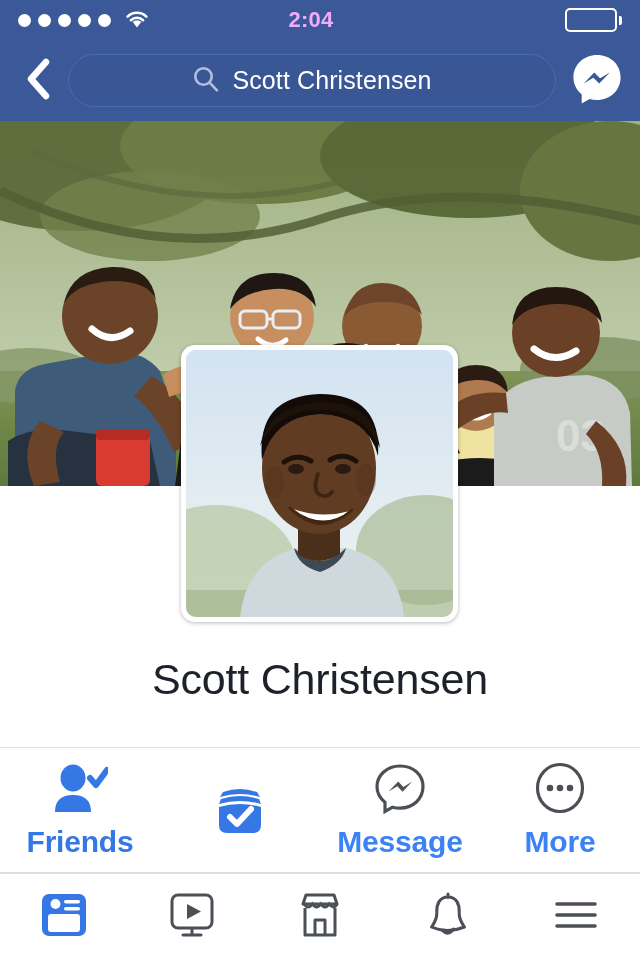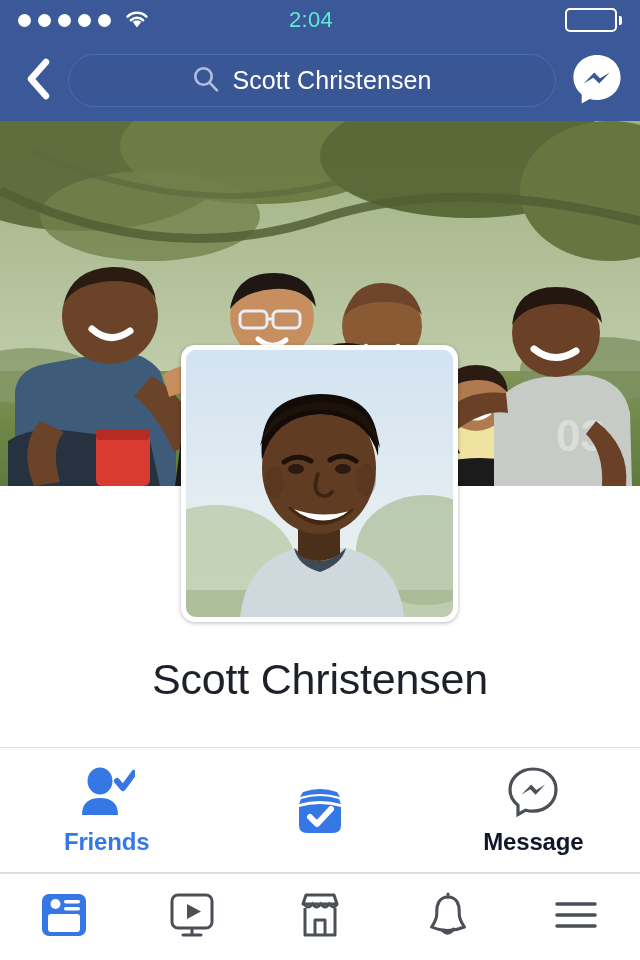--- a/index.html
+++ b/index.html
@@ -20,22 +20,23 @@
     position:relative;
   }
   .signal-dots{ display:flex; gap:7px; align-items:center; }
   .signal-dots i{
     width:13px;height:13px;border-radius:50%;background:#fff;display:block;
   }
   .wifi-icon{ margin-left:13px; display:block; }
   .status-time{
     position:absolute; left:0; right:18px; top:0; height:40px;
     display:flex; align-items:center; justify-content:center;
-    color:#5eead4; font-size:22px; letter-spacing:.3px;
+    color:#f0abfc; font-size:22px; letter-spacing:.3px;
     pointer-events:none;
+    font-weight:bold;
   }
   .battery{
     margin-left:auto; display:flex; align-items:center;
   }
   .battery-body{
     width:52px;height:24px;border:2.5px solid #fff;border-radius:5px;
     background:transparent; position:relative;
   }
   .battery-tip{
     width:3px;height:9px;background:#fff;border-radius:0 2px 2px 0;margin-left:2px;
@@ -105,23 +106,23 @@
     border-top:1px solid #dcdee2;
     border-bottom:1px solid #dcdee2;
     display:flex;align-items:center;background:#fff;
   }
   .action-item{
     flex:1 1 0;height:100%;
     display:flex;flex-direction:column;align-items:center;justify-content:center;
     cursor:pointer;gap:11px;
   }
   .action-icon{height:52px;display:flex;align-items:flex-end;justify-content:center;}
-  .action-label{font-size:24px;font-weight:700;letter-spacing:-.2px;}
+  .action-label{font-size:30px;font-weight:700;letter-spacing:-.2px;}
   .action-label.blue{color:#3578e5;}
-  .action-label.grey{color:#0f172a;}
+  .action-label.grey{color:#3b82f6;}
 
   
   .bottom-nav{
     position:absolute;left:0;bottom:0;width:640px;height:87px;
     border-top:1px solid #dcdee2;
     display:flex;align-items:center;background:#fff;
   }
   .nav-item{
     flex:1 1 0;height:100%;display:flex;align-items:center;justify-content:center;
     cursor:pointer;
@@ -355,20 +356,31 @@
   <div class="action-item">
     <div class="action-icon">
       <svg width="52" height="52" viewBox="0 0 52 52">
         <path d="M26 4 C13 4 3 13.2 3 24.6 c0 6.3 3.1 11.9 8 15.6 v9.3 l7.6-4.3 c2.3.6 4.8.9 7.4.9 13 0 23-9.2 23-21.5S39 4 26 4 Z" fill="none" stroke="#4b4f56" stroke-width="3.2"></path>
         <path d="M14.6 29.6 L24.2 19.6 l5.2 5.4 8.8-5.4 -9.6 10.1 -5.3-5.4 Z" fill="#4b4f56"></path>
       </svg>
     </div>
     <div class="action-label grey">Message</div>
   </div>
 
+  <div class="action-item">
+    <div class="action-icon">
+      <svg width="52" height="52" viewBox="0 0 52 52">
+        <ellipse cx="26" cy="26" rx="22.5" ry="23.5" fill="none" stroke="#4b4f56" stroke-width="3.2"></ellipse>
+        <circle cx="16" cy="26" r="3.3" fill="#4b4f56"></circle>
+        <circle cx="26" cy="26" r="3.3" fill="#4b4f56"></circle>
+        <circle cx="36" cy="26" r="3.3" fill="#4b4f56"></circle>
+      </svg>
+    </div>
+    <div class="action-label grey">More</div>
+  </div>
 </div>
 
 <div class="bottom-nav">
 
   <div class="nav-item">
     <span>
       <svg width="50" height="50" viewBox="0 0 50 50">
         <rect x="3" y="4" width="44" height="42" rx="7" fill="#3578e5"></rect>
         <rect x="9" y="24" width="32" height="18" rx="3" fill="#fff"></rect>
         <circle cx="16.5" cy="14" r="5" fill="#fff"></circle>

